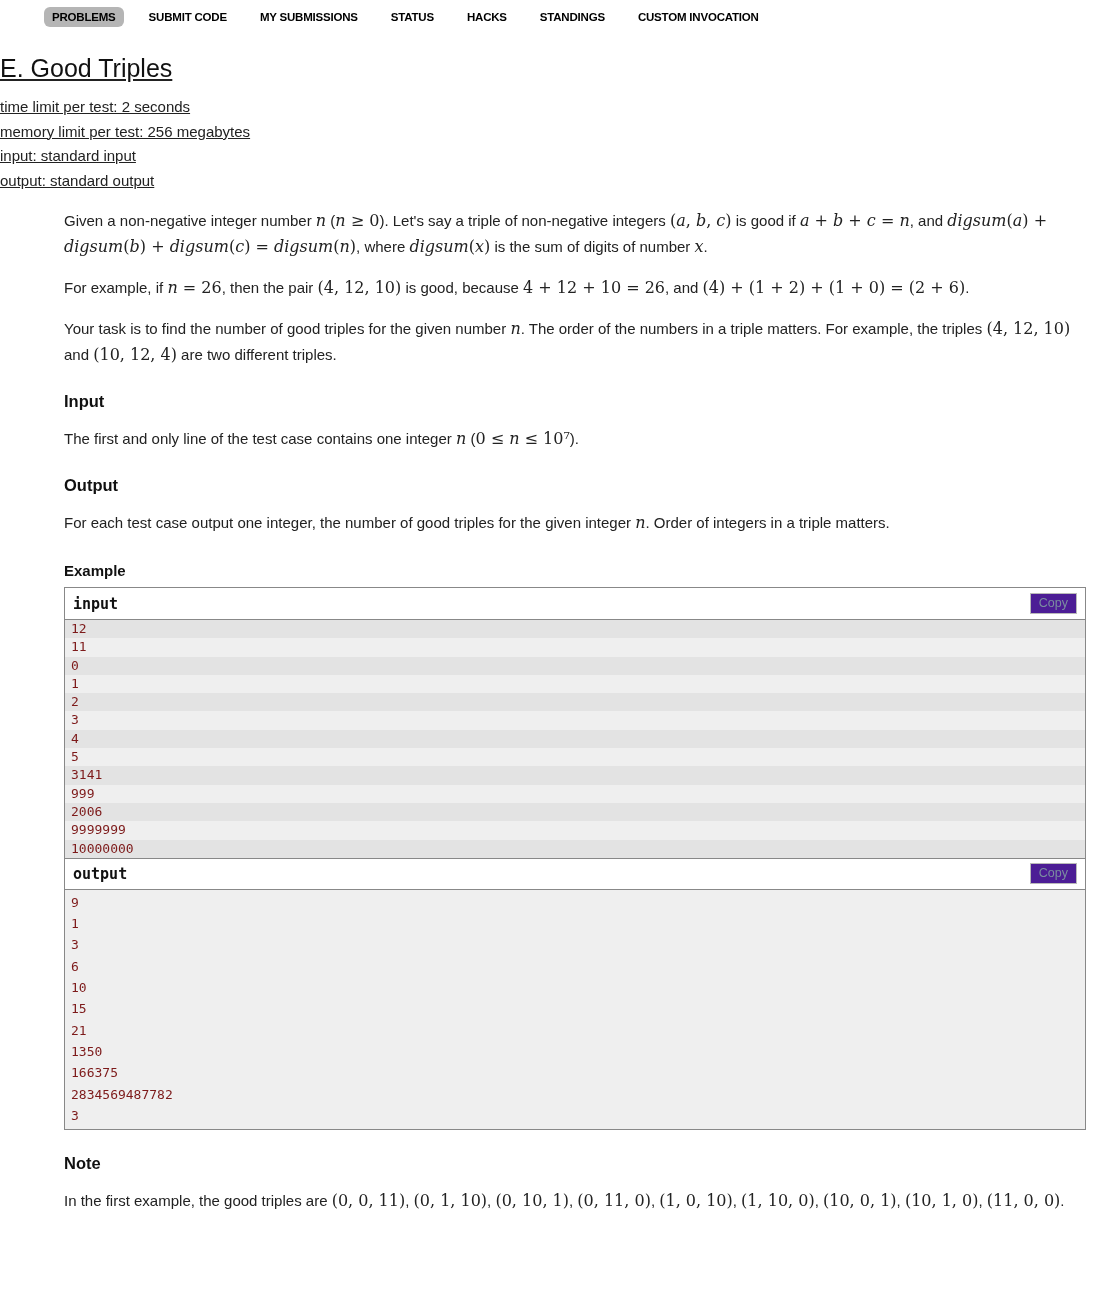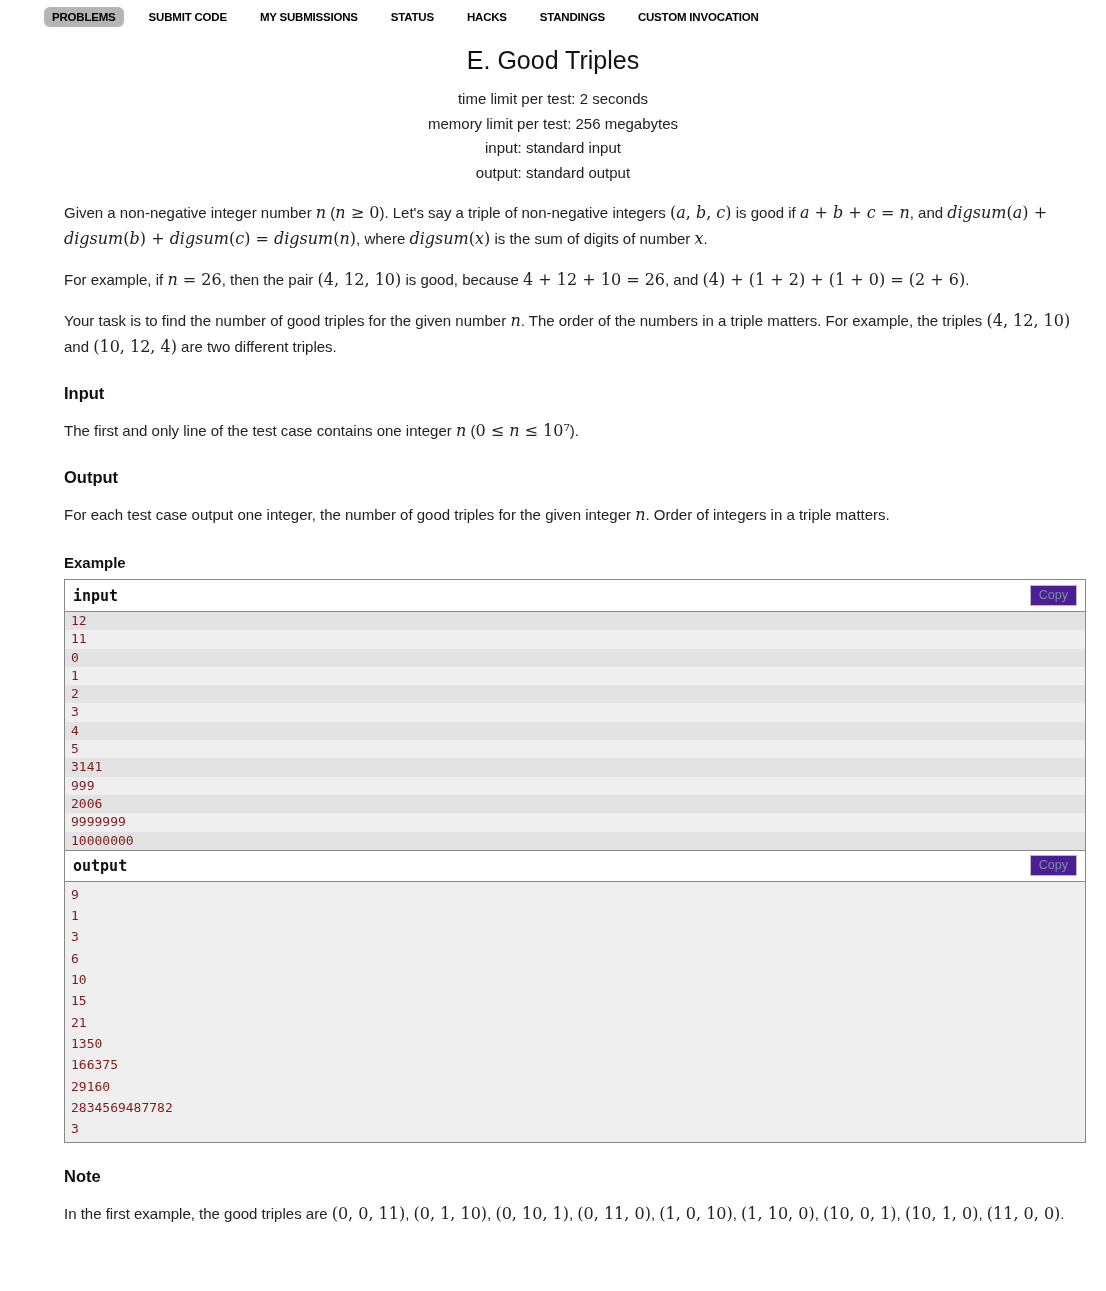--- a/index.html
+++ b/index.html
@@ -37,22 +37,22 @@
     padding:4px 8px;
     white-space:nowrap;
     cursor:pointer;
   }
   .tab.active{
     background:var(--active-tab);
     border-radius:6px;
   }
   
   .title-block{
-    text-align:center;
-    margin-top:18px;
+    margin-top:26px;
+    text-decoration:underline;
   }
   .problem-title{
     font-size:25px;
     font-weight:400;
     color:#111;
     margin:0 0 12px 0;
   }
   .limit-line{
     font-size:15px;
     line-height:24.5px;
@@ -202,21 +202,20 @@
 
     <div class="line">9</div>
         <div class="line">1</div>
         <div class="line">3</div>
         <div class="line">6</div>
         <div class="line">10</div>
         <div class="line">15</div>
         <div class="line">21</div>
         <div class="line">1350</div>
         <div class="line">166375</div>
-        <div class="line">29160</div>
         <div class="line">2834569487782</div>
         <div class="line">3</div>
       </div>
   </div>
 
   <div class="section-heading">Note</div>
   <p class="para"><span class="plain">In the first example, the good triples are </span><span class="math">(0, 0, 11)</span><span class="plain">, </span><span class="math">(0, 1, 10)</span><span class="plain">, </span><span class="math">(0, 10, 1)</span><span class="plain">, </span><span class="math">(0, 11, 0)</span><span class="plain">, </span><span class="math">(1, 0, 10)</span><span class="plain">, </span><span class="math">(1, 10, 0)</span><span class="plain">, </span><span class="math">(10, 0, 1)</span><span class="plain">, </span><span class="math">(10, 1, 0)</span><span class="plain">, </span><span class="math">(11, 0, 0)</span><span class="plain">.</span></p>
 
 </main>
 

